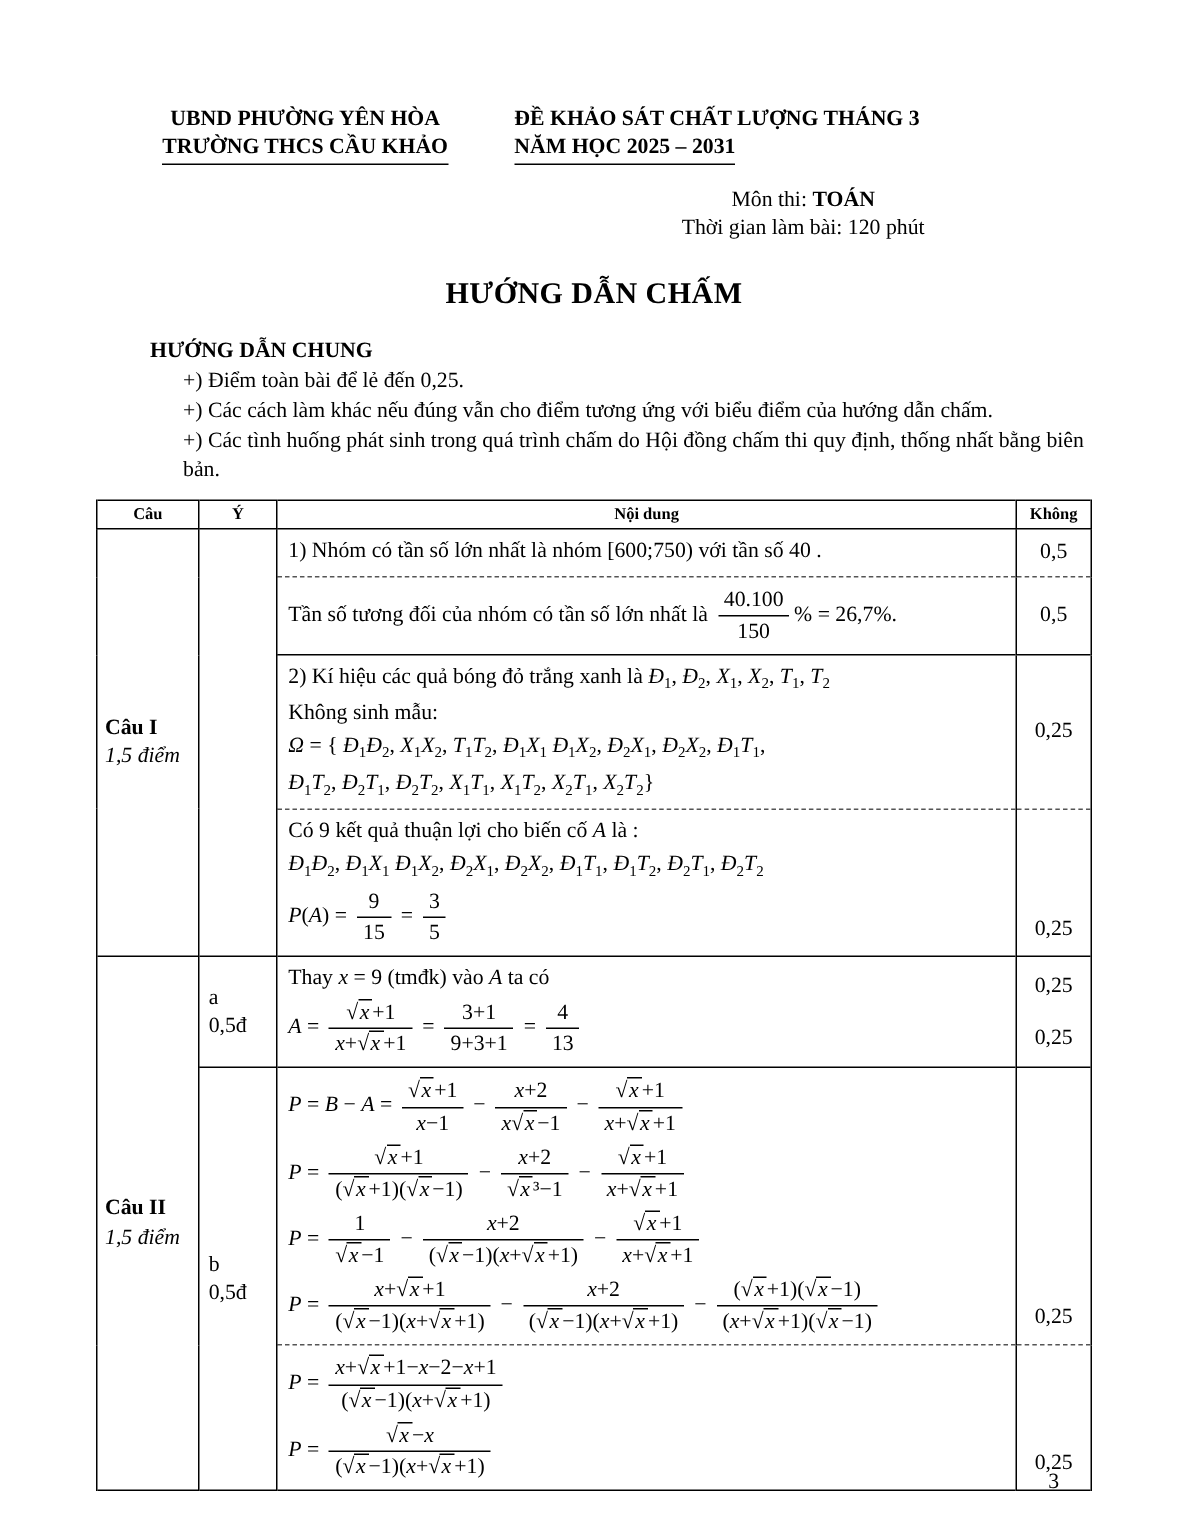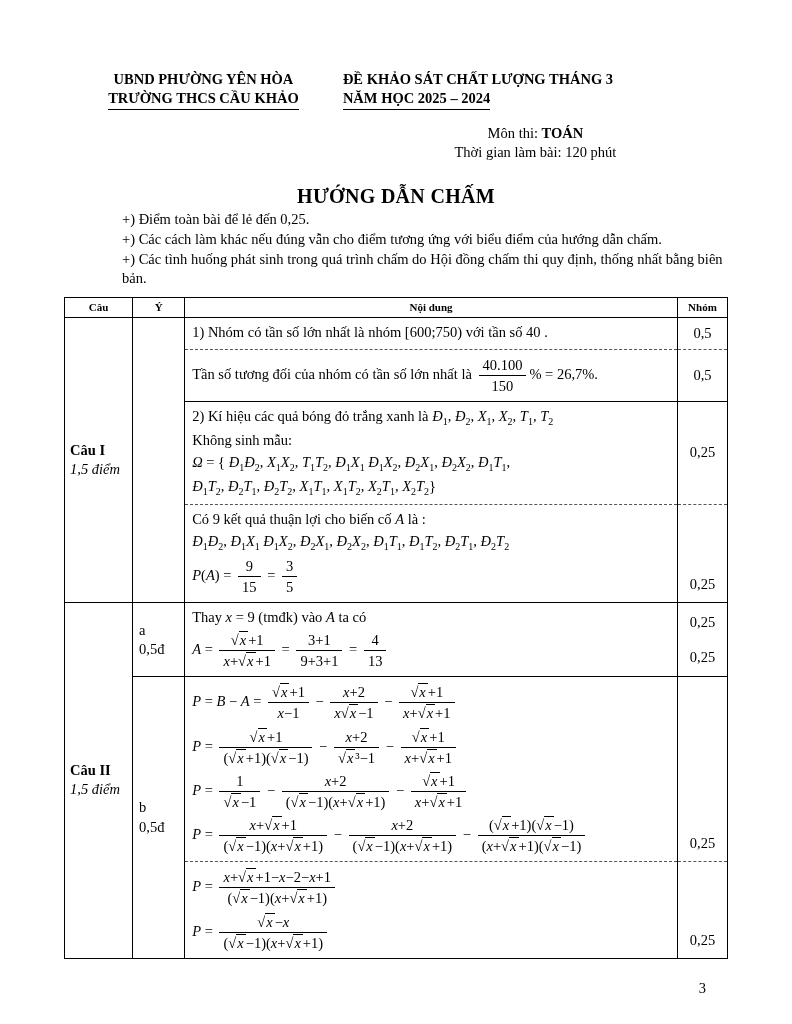--- a/index.html
+++ b/index.html
@@ -53,48 +53,49 @@
 
 <div class="page">
 
   <div class="hdr">
     <div class="hdr-left">
       <div>UBND PHƯỜNG YÊN HÒA</div>
       <div><span class="underlined">TRƯỜNG THCS CẦU KHẢO</span></div>
     </div>
     <div class="hdr-right">
       <div>ĐỀ KHẢO SÁT CHẤT LƯỢNG THÁNG 3</div>
-      <div><span class="underlined">NĂM HỌC 2025 – 2024</span></div>
+      <div><span class="underlined">NĂM HỌC 2025 – 2031</span></div>
     </div>
   </div>
 
   <div class="subject">
     <div><span>Môn thi: </span><b>TOÁN</b></div>
     <div>Thời gian làm bài: 120 phút</div>
   </div>
 
   <div class="doc-title">HƯỚNG DẪN CHẤM</div>
 
+  <div class="guide-head">HƯỚNG DẪN CHUNG</div>
   <div class="note">+) Điểm toàn bài để lẻ đến 0,25.</div>
   <div class="note">+) Các cách làm khác nếu đúng vẫn cho điểm tương ứng với biểu điểm của hướng dẫn chấm.</div>
   <div class="note">+) Các tình huống phát sinh trong quá trình chấm do Hội đồng chấm thi quy định, thống nhất bằng biên bản.</div>
 
   <table class="grade">
     <colgroup>
       <col style="width:68px">
         <col style="width:52px">
         <col style="width:492px">
         <col style="width:50px">
     </colgroup>
     <thead>
       <tr>
         <th>Câu</th>
         <th>Ý</th>
         <th>Nội dung</th>
-        <th>Nhóm</th>
+        <th>Không</th>
       </tr>
     </thead>
     <tbody>
 
       <tr>
         <td class="cau-cell" rowspan="4">
           <div class="cau-label">Câu I</div>
           <div class="cau-sub">1,5 điểm</div>
         </td>
         <td class="y-cell" rowspan="4"></td>

